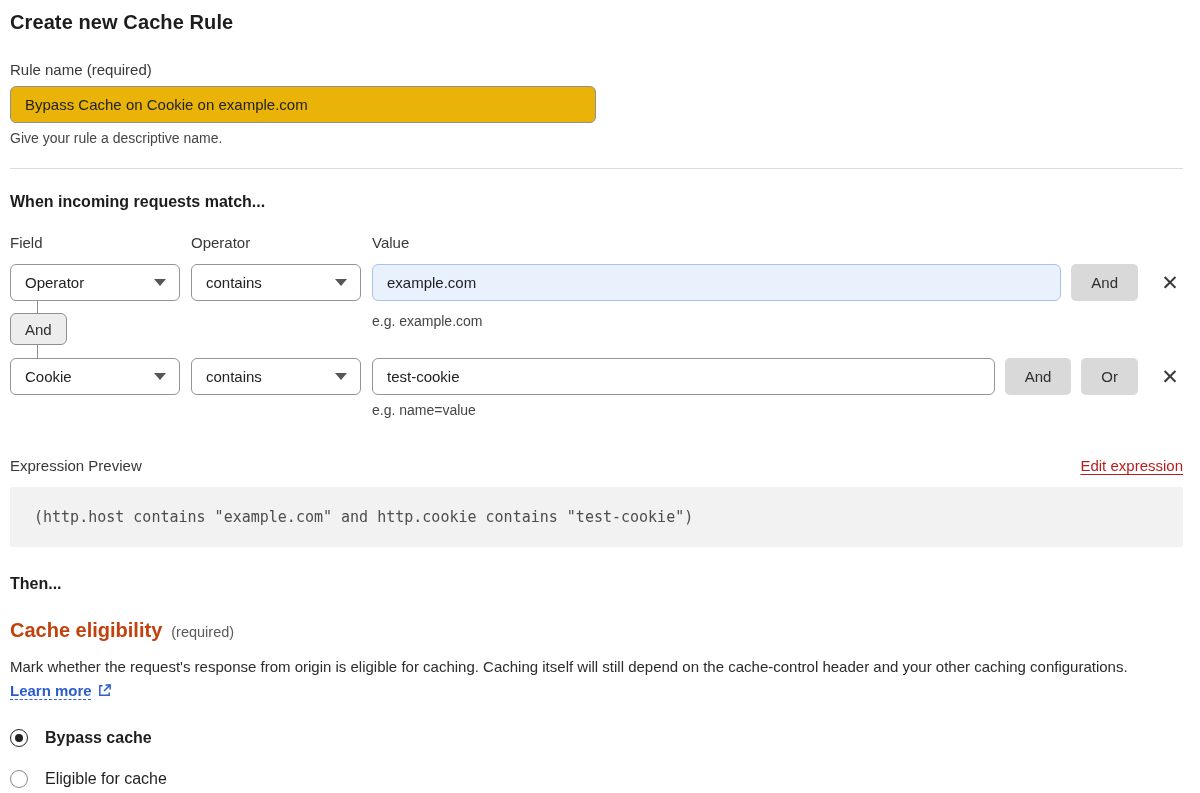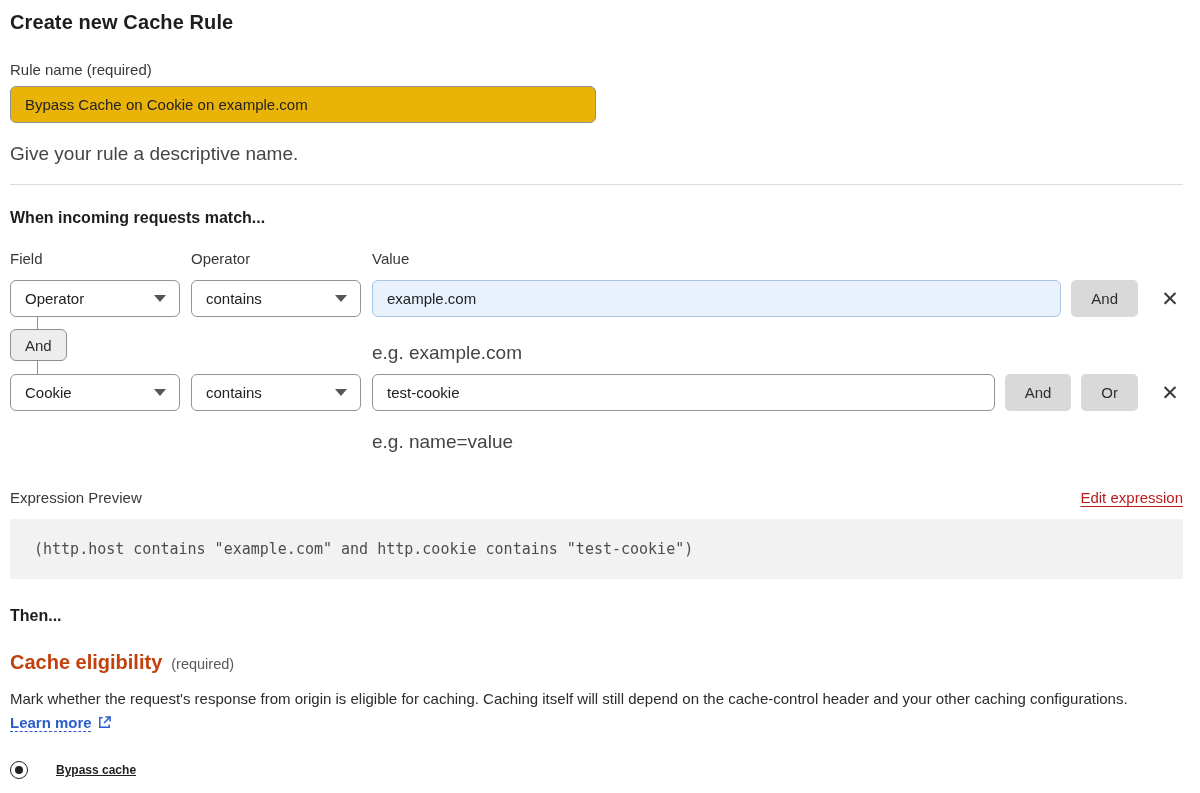--- a/index.html
+++ b/index.html
@@ -15,21 +15,21 @@
   h1.page-title { font-size: 20px; font-weight: 700; color:#1d1d1d; line-height: 24px; letter-spacing:.1px; }
 
   .field-label { margin-top: 27px; font-size: 15px; color:#383838; line-height:18px; }
   .rule-name-input {
     margin-top: 7px; width: 586px; height: 37px;
     border: 1px solid #8f8f8f; border-radius: 6px;
     padding: 16px 14px; font-size: 15px; color:#222;
     font-family: "Liberation Sans", "DejaVu Sans", sans-serif;
     outline: none; background:#eab308; display:block;
   }
-  .helper { margin-top: 22px; font-size: 19px; color:#454545; line-height:18px; }
+  .helper { margin-top: 6px; font-size: 14px; color:#454545; line-height:18px; }
 
   .divider { margin-top: 21px; border:0; border-top: 1px solid #dcdcdc; }
 
   h2.section-heading { margin-top: 23px; font-size: 16px; font-weight: 700; color:#1d1d1d; line-height:20px; }
 
   .col-labels { display:flex; margin-top: 22px; font-size: 15px; color:#383838; line-height:18px; }
   .col-field { width: 170px; margin-right: 11px; }
   .col-operator { width: 170px; margin-right: 11px; }
   .col-value { flex: 1; }
 
@@ -108,21 +108,21 @@
   .radio-row + .radio-row { margin-top: 23px; }
   .radio-circle {
     width: 18px; height: 18px; border-radius: 50%;
     border: 1.5px solid #8a8a8a; background:#fff;
     display: flex; align-items: center; justify-content: center;
     flex-shrink: 0;
   }
   .radio-row.checked .radio-circle { border-color:#222; }
   .radio-dot { width: 8px; height: 8px; border-radius: 50%; background: transparent; }
   .radio-row.checked .radio-dot { background:#222; }
-  .radio-label { margin-left: 28px; font-size: 12px; color:#1f1f1f;text-decoration:underline; }
+  .radio-label { margin-left: 17px; font-size: 16px; color:#1f1f1f; }
   .radio-row.checked .radio-label { font-weight: 700; }
 </style>
 </head>
 <body>
 
 <div class="page">
 
   <h1 class="page-title">Create new Cache Rule</h1>
 
   <div>

